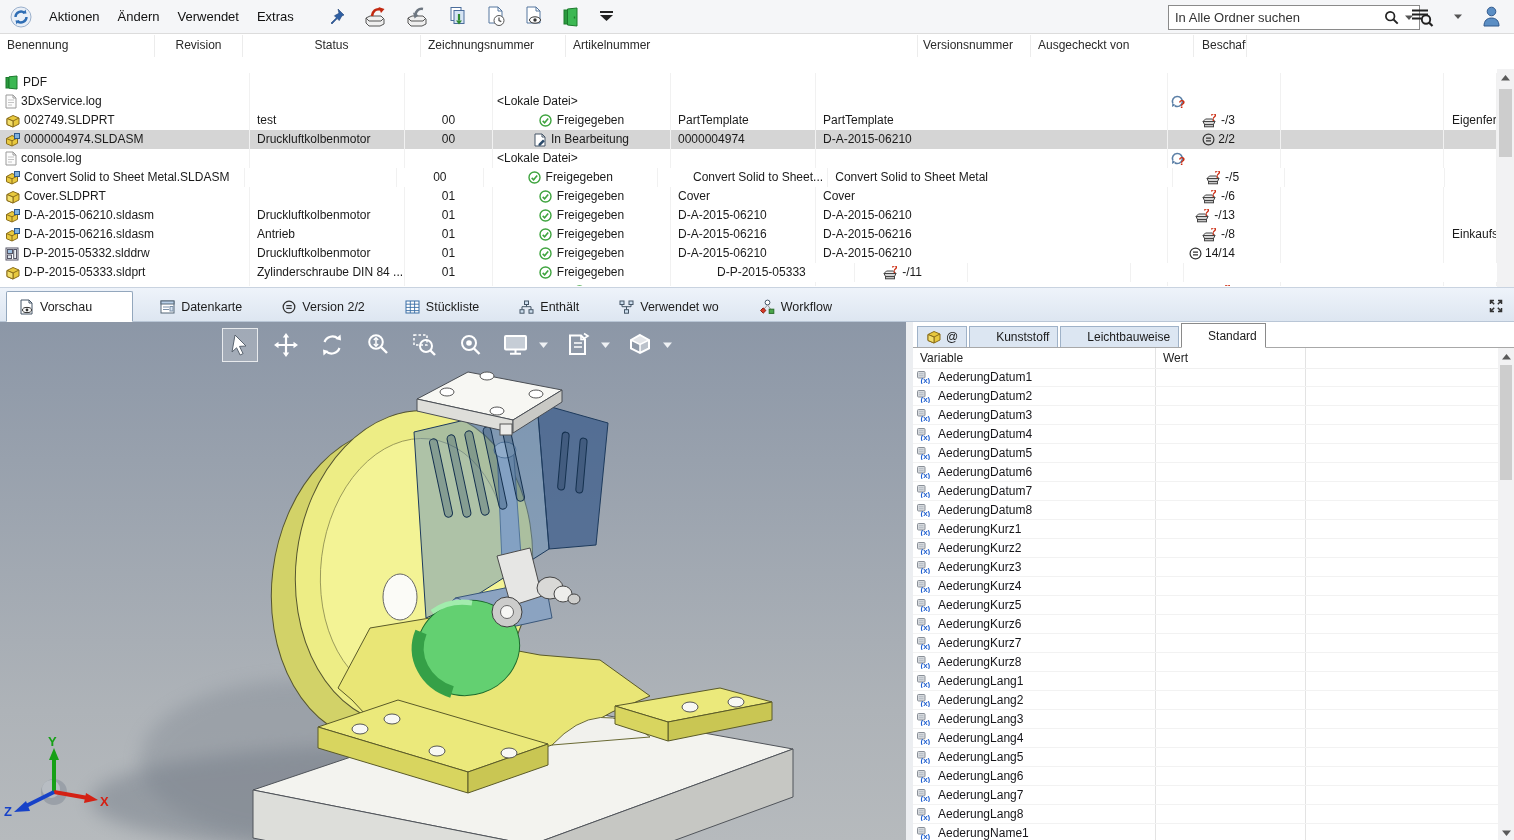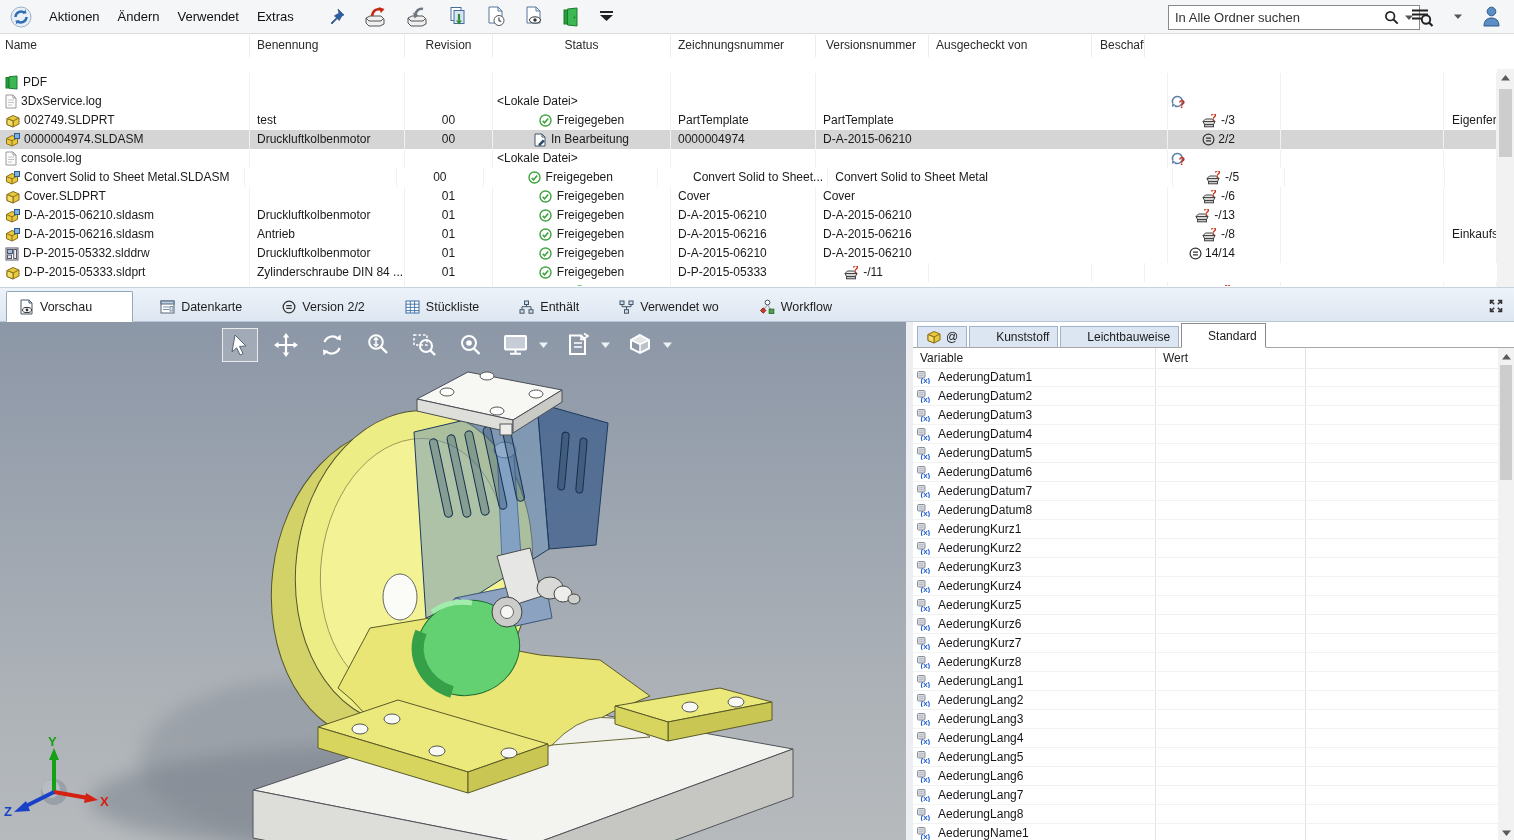--- a/index.html
+++ b/index.html
@@ -15,21 +15,21 @@
 #searchwrap{position:absolute;left:1168px;top:5px;width:250px;height:23px;background:#fff;border:1px solid #8a8a8a;display:flex;align-items:center;}
 #searchwrap input{flex:1;border:none;outline:none;font:13px "Liberation Sans",sans-serif;padding:0 6px;color:#8b5cf6;background:transparent;}
 #searchwrap input::placeholder{color:#333;opacity:1;}
 #topright{position:absolute;right:4px;top:0;height:33px;display:flex;align-items:center;gap:2px;}
 
 #filelist{position:absolute;left:0;top:34px;width:1514px;height:236px;background:#fff;}
 #flheader{position:absolute;left:0;top:1px;height:22px;display:flex;overflow:visible;}
 .hcell{box-sizing:border-box;padding:3px 0 0 7px;color:#2a2a2a;border-right:1px solid #ececec;white-space:nowrap;overflow:hidden;position:relative;}
 .hcell.c-rev{text-align:center;padding-left:0;}
 .hcell.c-status{text-align:center;padding-left:0;}
-.hcell.c-ver{text-align:right;padding:3px 12px 0 0;}
+.hcell.c-ver{text-align:center;padding:3px 12px 0 0;}
 #flrows{position:absolute;left:0;top:39px;width:1497px;height:213px;overflow:hidden;}
 .frow{display:flex;height:19px;line-height:19px;white-space:nowrap;}
 .frow.sel{background:#d5d5d5;}
 .cell{box-sizing:border-box;overflow:hidden;border-right:1px solid #f1f1f1;height:19px;display:flex;align-items:center;}
 .c-name{padding-left:5px;gap:4px;}
 .c-ben,.c-zeich,.c-art{padding-left:7px;}
 .c-rev{justify-content:center;}
 .c-status{justify-content:center;gap:5px;}
 .c-status.local{justify-content:flex-start;padding-left:4px;}
 .c-ver{justify-content:flex-end;padding-right:45px;gap:3px;}
@@ -197,25 +197,25 @@
               <circle cx="9.5" cy="5.5" r="4.3" fill="#5b8ec4" stroke="#31598c"></circle>
               <path d="M2 20c0-5.5 3.2-8 7.5-8s7.5 2.5 7.5 8z" fill="#5b8ec4" stroke="#31598c"></path>
             </svg>
           </span>
         </button>
       </div>
 </div>
 
 <div id="filelist">
   <div id="flheader">
-        <div class="hcell c-name" style="width: 250px;"><span>Name</span></div>
         <div class="hcell c-ben" style="width: 155px;"><span>Benennung</span></div>
         <div class="hcell c-rev" style="width: 88px;"><span>Revision</span></div>
         <div class="hcell c-status" style="width: 178px;"><span>Status</span></div>
         <div class="hcell c-zeich" style="width: 145px;"><span>Zeichnungsnummer</span></div>
+        <div class="hcell c-art" style="width: 352px;"><span>Artikelnummer</span></div>
         <div class="hcell c-ver" style="width: 113px;"><span>Versionsnummer</span></div>
         <div class="hcell c-aus" style="width: 163px;"><span>Ausgecheckt von</span></div>
         <div class="hcell c-bes" style="width: 53px;"><span>Beschaff</span></div>
       </div>
   <div id="flrows">
         <div class="frow">
           <div class="cell c-name" style="width: 250px;">
             <span class="ic">
               <svg width="14" height="15" viewBox="0 0 14 15">
                 <rect x="1" y="2.5" width="3" height="10.5" fill="#2a9a3e" stroke="#1c7a2d"></rect>
@@ -709,21 +709,21 @@
           </div>
           <div class="cell c-status" style="width: 178px;">
             <span class="ic">
               <svg width="13" height="13" viewBox="0 0 13 13">
                 <circle cx="6.5" cy="6.5" r="5.5" fill="#fff" stroke="#3fa43f" stroke-width="1.4"></circle>
                 <path d="M3.7 6.9l1.9 1.9 3.6-4.3" fill="none" stroke="#3fa43f" stroke-width="1.6"></path>
               </svg>
             </span>
             <span>Freigegeben</span>
           </div>
-          <div class="cell c-zeich" style="width: 145px;">
+          <div class="cell c-zeich" style="width: 145px; margin-left: 39px;">
             <span>D-P-2015-05333</span>
           </div>
           <div class="cell c-ver" style="width: 113px;">
             <span class="ic">
               <svg width="17" height="14" viewBox="0 0 17 14">
                 <path d="M2 7.5l2.5-2.5h7L14 7.5" fill="#ececec" stroke="#444"></path>
                 <path d="M2 7.5h12l-1.5 3h-9z" fill="#d4d4d4" stroke="#444"></path>
                 <rect x="3.5" y="10.5" width="9" height="2.3" fill="#c6c6c6" stroke="#444"></rect>
                 <text x="9.5" y="7" font-size="10" font-weight="bold" fill="#cc2a10" font-family="Liberation Sans,sans-serif">?</text>
               </svg>

